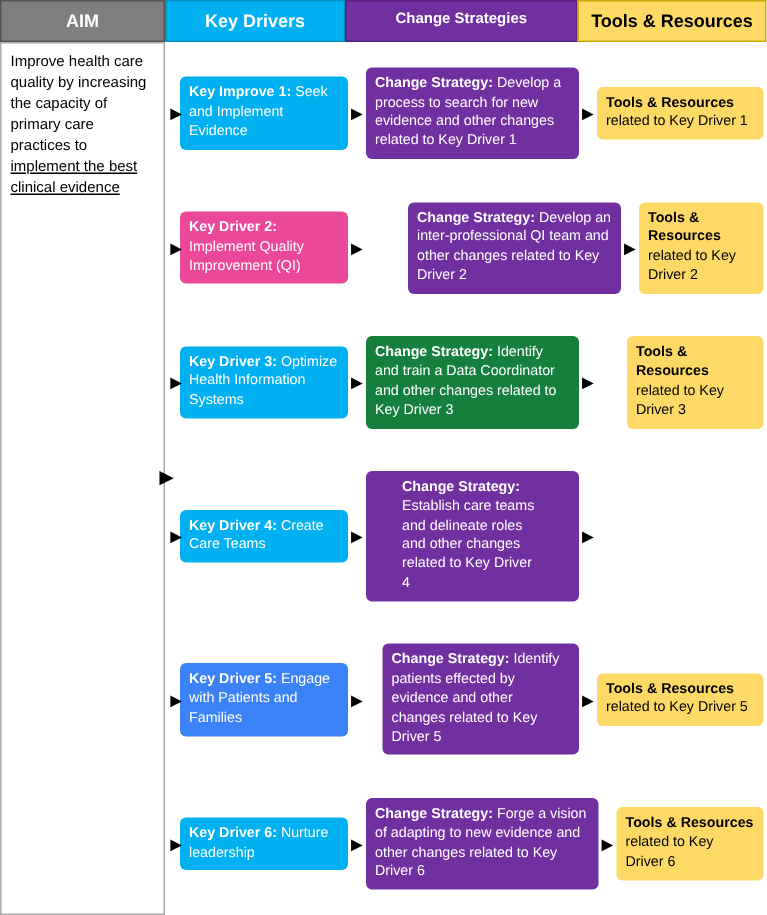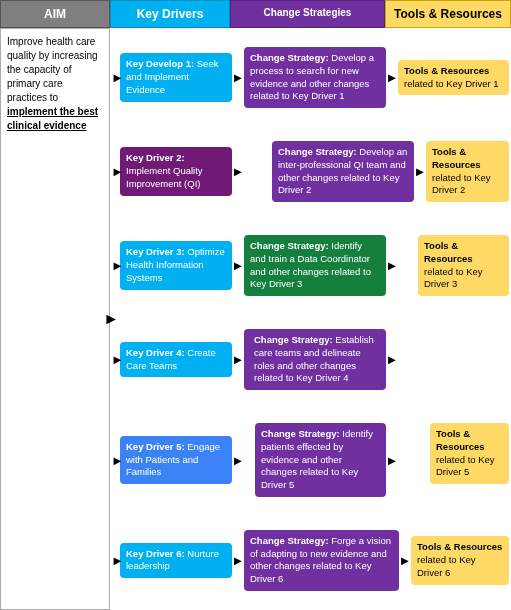--- a/index.html
+++ b/index.html
@@ -55,21 +55,21 @@
       width: 126px;
       background: #ffd966;
       color: #000;
       text-align: center;
       font-weight: bold;
       font-size: 12px;
       padding: 6px 4px;
       border: 1px solid #c8a800;
     }
     .aim-text { font-size: 10px; line-height: 1.4; }
-    .aim-text b { font-weight: bold; }
+    .aim-text b { font-weight: normal; }
     .aim-text u { text-decoration: underline; }
   </style>
 </head>
 <body>
 
 <div class="container">
 
   <div class="header-row">
     <div class="col-aim-header">AIM</div>
     <div class="col-kd-header">Key Drivers</div>
@@ -84,35 +84,35 @@
       <div style="position:absolute; right:-10px; top:50%; transform:translateY(-50%); font-size:16px; font-weight:bold; color:#000; z-index:10;">►</div>
       <div class="aim-text">
         Improve health care quality by increasing the capacity of primary care practices to <b><u>implement the best clinical evidence</u></b>
       </div>
     </div>
 
     <div style="flex:1; display:flex; flex-direction:column; justify-content:space-around; padding:4px 2px 4px 10px; gap:3px;" id="drivers-area">
     <div style="display: flex; align-items: stretch; gap: 0px; width: 100%;">
           <div style="width: 112px; display: flex; align-items: center; position: relative;">
             <div style="position: absolute; left: -9px; font-size: 13px; font-weight: bold; color: rgb(0, 0, 0);">►</div>
-            <div style="background: rgb(0, 176, 240); color: rgb(255, 255, 255); border-radius: 4px; padding: 5px 6px; font-size: 9.5px; width: 100%; line-height: 1.35;"><b>Key Develop 1:</b> Seek and Implement Evidence</div>
+            <div style="background: rgb(0, 176, 240); color: rgb(255, 255, 255); border-radius: 4px; padding: 5px 6px; font-size: 9.5px; width: 100%; line-height: 1.35;"><b>Key Improve 1:</b> Seek and Implement Evidence</div>
           </div>
           <div style="width: 12px; display: flex; align-items: center; justify-content: center; font-size: 13px; font-weight: bold; color: rgb(0, 0, 0);">►</div>
           <div style="width: 142px; display: flex; align-items: center;">
             <div style="background: rgb(112, 48, 160); color: rgb(255, 255, 255); border-radius: 4px; padding: 5px 6px; font-size: 9.5px; width: 100%; line-height: 1.35;"><b>Change Strategy:</b> Develop a process to search for new evidence and other changes related to Key Driver 1</div>
           </div>
           <div style="width: 12px; display: flex; align-items: center; justify-content: center; font-size: 13px; font-weight: bold; color: rgb(0, 0, 0);">►</div>
           <div style="flex: 1 1 0%; display: flex; align-items: center;">
             <div style="background: rgb(255, 217, 102); color: rgb(0, 0, 0); border-radius: 4px; padding: 5px 6px; font-size: 9.5px; width: 100%; line-height: 1.35;"><b>Tools &amp; Resources</b> related to Key Driver 1</div>
           </div>
         </div>
         <div style="display: flex; align-items: stretch; gap: 0px; width: 100%;">
           <div style="width: 112px; display: flex; align-items: center; position: relative;">
             <div style="position: absolute; left: -9px; font-size: 13px; font-weight: bold; color: rgb(0, 0, 0);">►</div>
-            <div style="background: #701a75; color: rgb(255, 255, 255); border-radius: 4px; padding: 5px 6px; font-size: 9.5px; width: 100%; line-height: 1.35;"><b>Key Driver 2:</b> Implement Quality Improvement (QI)</div>
+            <div style="background: #ec4899; color: rgb(255, 255, 255); border-radius: 4px; padding: 5px 6px; font-size: 9.5px; width: 100%; line-height: 1.35;"><b>Key Driver 2:</b> Implement Quality Improvement (QI)</div>
           </div>
           <div style="width: 12px; display: flex; align-items: center; justify-content: center; font-size: 13px; font-weight: bold; color: rgb(0, 0, 0);">►</div>
           <div style="width: 142px; display: flex; align-items: center; margin-left: 28px;">
             <div style="background: rgb(112, 48, 160); color: rgb(255, 255, 255); border-radius: 4px; padding: 5px 6px; font-size: 9.5px; width: 100%; line-height: 1.35;"><b>Change Strategy:</b> Develop an inter-professional QI team and other changes related to Key Driver 2</div>
           </div>
           <div style="width: 12px; display: flex; align-items: center; justify-content: center; font-size: 13px; font-weight: bold; color: rgb(0, 0, 0);">►</div>
           <div style="flex: 1 1 0%; display: flex; align-items: center;">
             <div style="background: rgb(255, 217, 102); color: rgb(0, 0, 0); border-radius: 4px; padding: 5px 6px; font-size: 9.5px; width: 100%; line-height: 1.35;"><b>Tools &amp; Resources</b> related to Key Driver 2</div>
           </div>
         </div>
@@ -130,35 +130,35 @@
             <div style="background: rgb(255, 217, 102); color: rgb(0, 0, 0); border-radius: 4px; padding: 5px 6px; font-size: 9.5px; width: 100%; line-height: 1.35;"><b>Tools &amp; Resources</b> related to Key Driver 3</div>
           </div>
         </div>
         <div style="display: flex; align-items: stretch; gap: 0px; width: 100%;">
           <div style="width: 112px; display: flex; align-items: center; position: relative;">
             <div style="position: absolute; left: -9px; font-size: 13px; font-weight: bold; color: rgb(0, 0, 0);">►</div>
             <div style="background: rgb(0, 176, 240); color: rgb(255, 255, 255); border-radius: 4px; padding: 5px 6px; font-size: 9.5px; width: 100%; line-height: 1.35;"><b>Key Driver 4:</b> Create Care Teams</div>
           </div>
           <div style="width: 12px; display: flex; align-items: center; justify-content: center; font-size: 13px; font-weight: bold; color: rgb(0, 0, 0);">►</div>
           <div style="width: 142px; display: flex; align-items: center;">
-            <div style="background: rgb(112, 48, 160); color: rgb(255, 255, 255); border-radius: 4px; padding: 5px 10px; font-size: 9.5px; width: 100%; line-height: 1.35;"><b>Change Strategy:</b> Establish care teams and delineate roles and other changes related to Key Driver 4</div>
+            <div style="background: rgb(112, 48, 160); color: rgb(255, 255, 255); border-radius: 4px; padding: 5px 24px; font-size: 9.5px; width: 100%; line-height: 1.35;"><b>Change Strategy:</b> Establish care teams and delineate roles and other changes related to Key Driver 4</div>
           </div>
           <div style="width: 12px; display: flex; align-items: center; justify-content: center; font-size: 13px; font-weight: bold; color: rgb(0, 0, 0);">►</div>
         </div>
         <div style="display: flex; align-items: stretch; gap: 0px; width: 100%;">
           <div style="width: 112px; display: flex; align-items: center; position: relative;">
             <div style="position: absolute; left: -9px; font-size: 13px; font-weight: bold; color: rgb(0, 0, 0);">►</div>
             <div style="background: #3b82f6; color: rgb(255, 255, 255); border-radius: 4px; padding: 5px 6px; font-size: 9.5px; width: 100%; line-height: 1.35;"><b>Key Driver 5:</b> Engage with Patients and Families</div>
           </div>
           <div style="width: 12px; display: flex; align-items: center; justify-content: center; font-size: 13px; font-weight: bold; color: rgb(0, 0, 0);">►</div>
           <div style="width: 142px; display: flex; align-items: center;">
             <div style="background: rgb(112, 48, 160); color: rgb(255, 255, 255); border-radius: 4px; padding: 5px 6px; font-size: 9.5px; width: 100%; line-height: 1.35; margin-left: 11px;"><b>Change Strategy:</b> Identify patients effected by evidence and other changes related to Key Driver 5</div>
           </div>
           <div style="width: 12px; display: flex; align-items: center; justify-content: center; font-size: 13px; font-weight: bold; color: rgb(0, 0, 0);">►</div>
-          <div style="flex: 1 1 0%; display: flex; align-items: flex-start; margin-left: 32px;">
+          <div style="flex: 1 1 0%; display: flex; align-items: center;">
             <div style="background: rgb(255, 217, 102); color: rgb(0, 0, 0); border-radius: 4px; padding: 5px 6px; font-size: 9.5px; width: 100%; line-height: 1.35;"><b>Tools &amp; Resources</b> related to Key Driver 5</div>
           </div>
         </div>
         <div style="display: flex; align-items: stretch; gap: 0px; width: 100%;">
           <div style="width: 112px; display: flex; align-items: center; position: relative;">
             <div style="position: absolute; left: -9px; font-size: 13px; font-weight: bold; color: rgb(0, 0, 0);">►</div>
             <div style="background: rgb(0, 176, 240); color: rgb(255, 255, 255); border-radius: 4px; padding: 5px 6px; font-size: 9.5px; width: 100%; line-height: 1.35;"><b>Key Driver 6:</b> Nurture leadership</div>
           </div>
           <div style="width: 12px; display: flex; align-items: center; justify-content: center; font-size: 13px; font-weight: bold; color: rgb(0, 0, 0);">►</div>
           <div style="width: 155px; display: flex; align-items: flex-start;">

